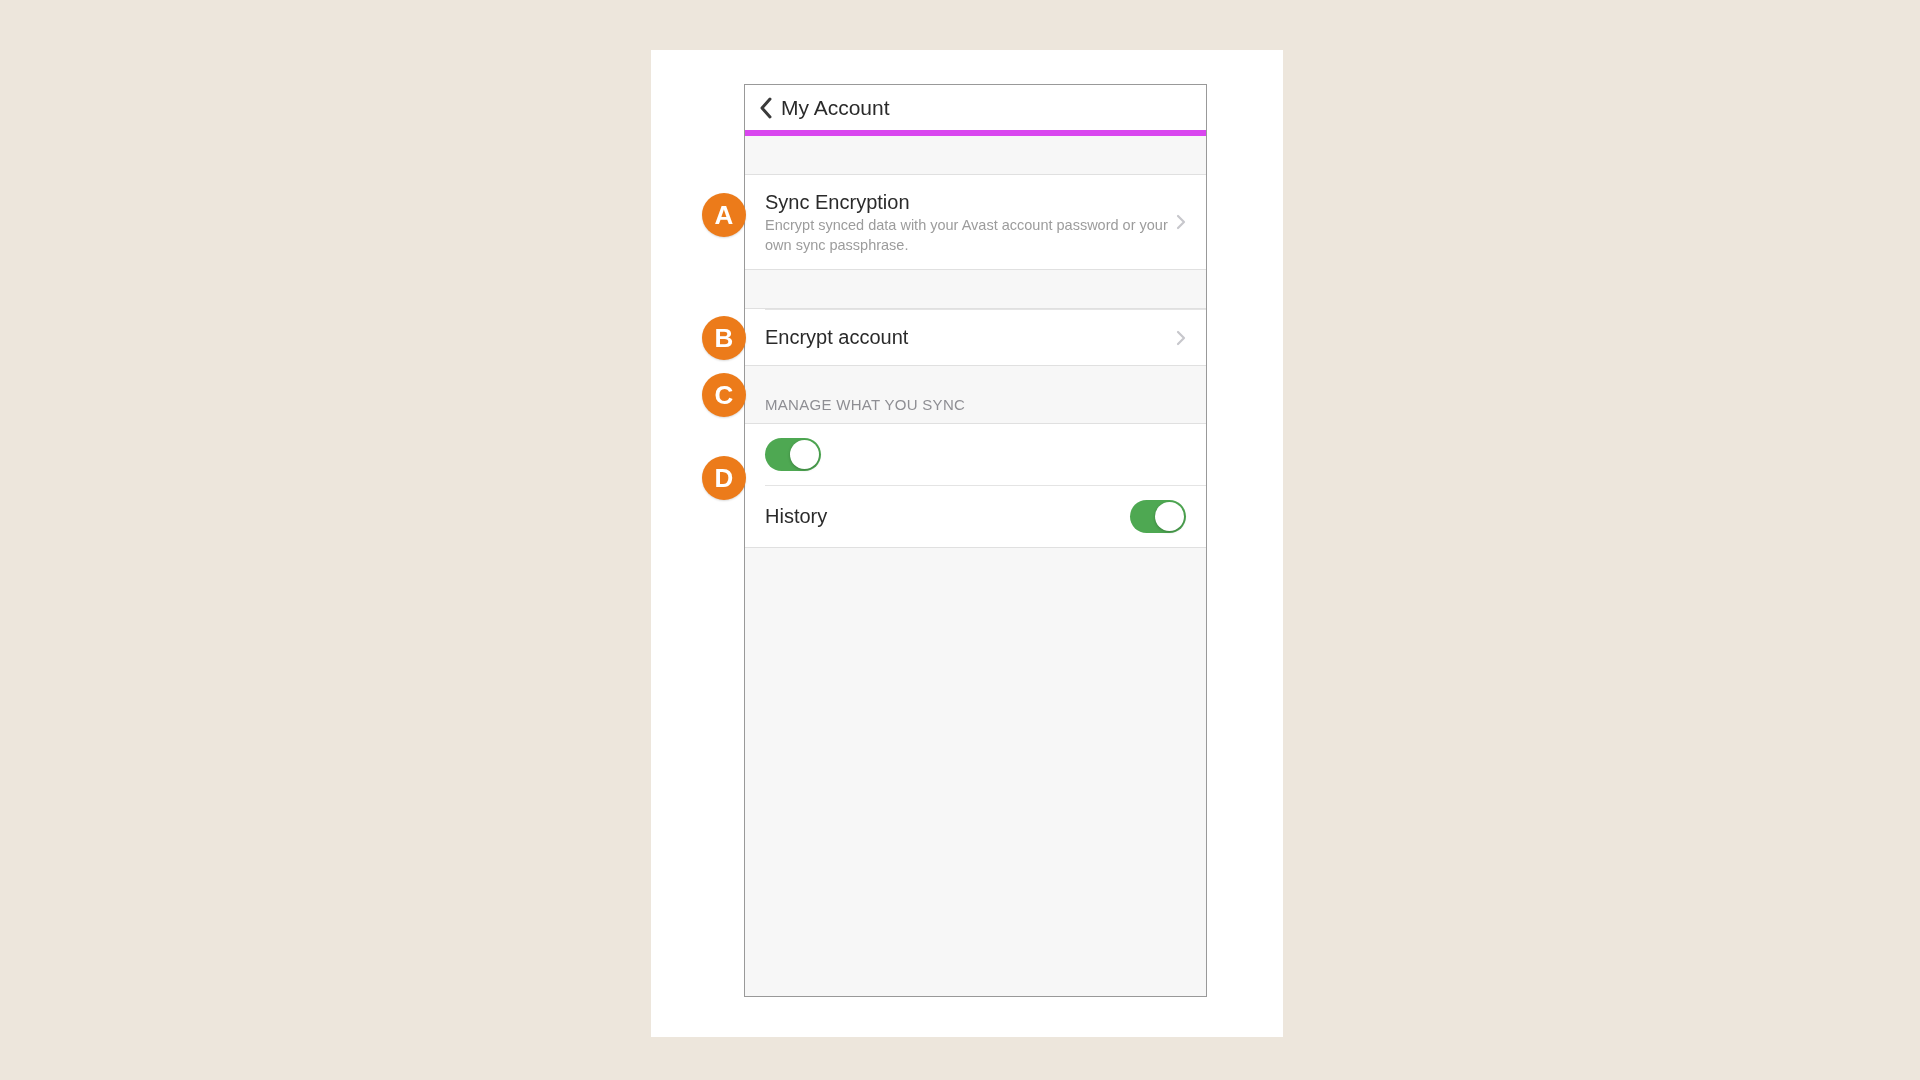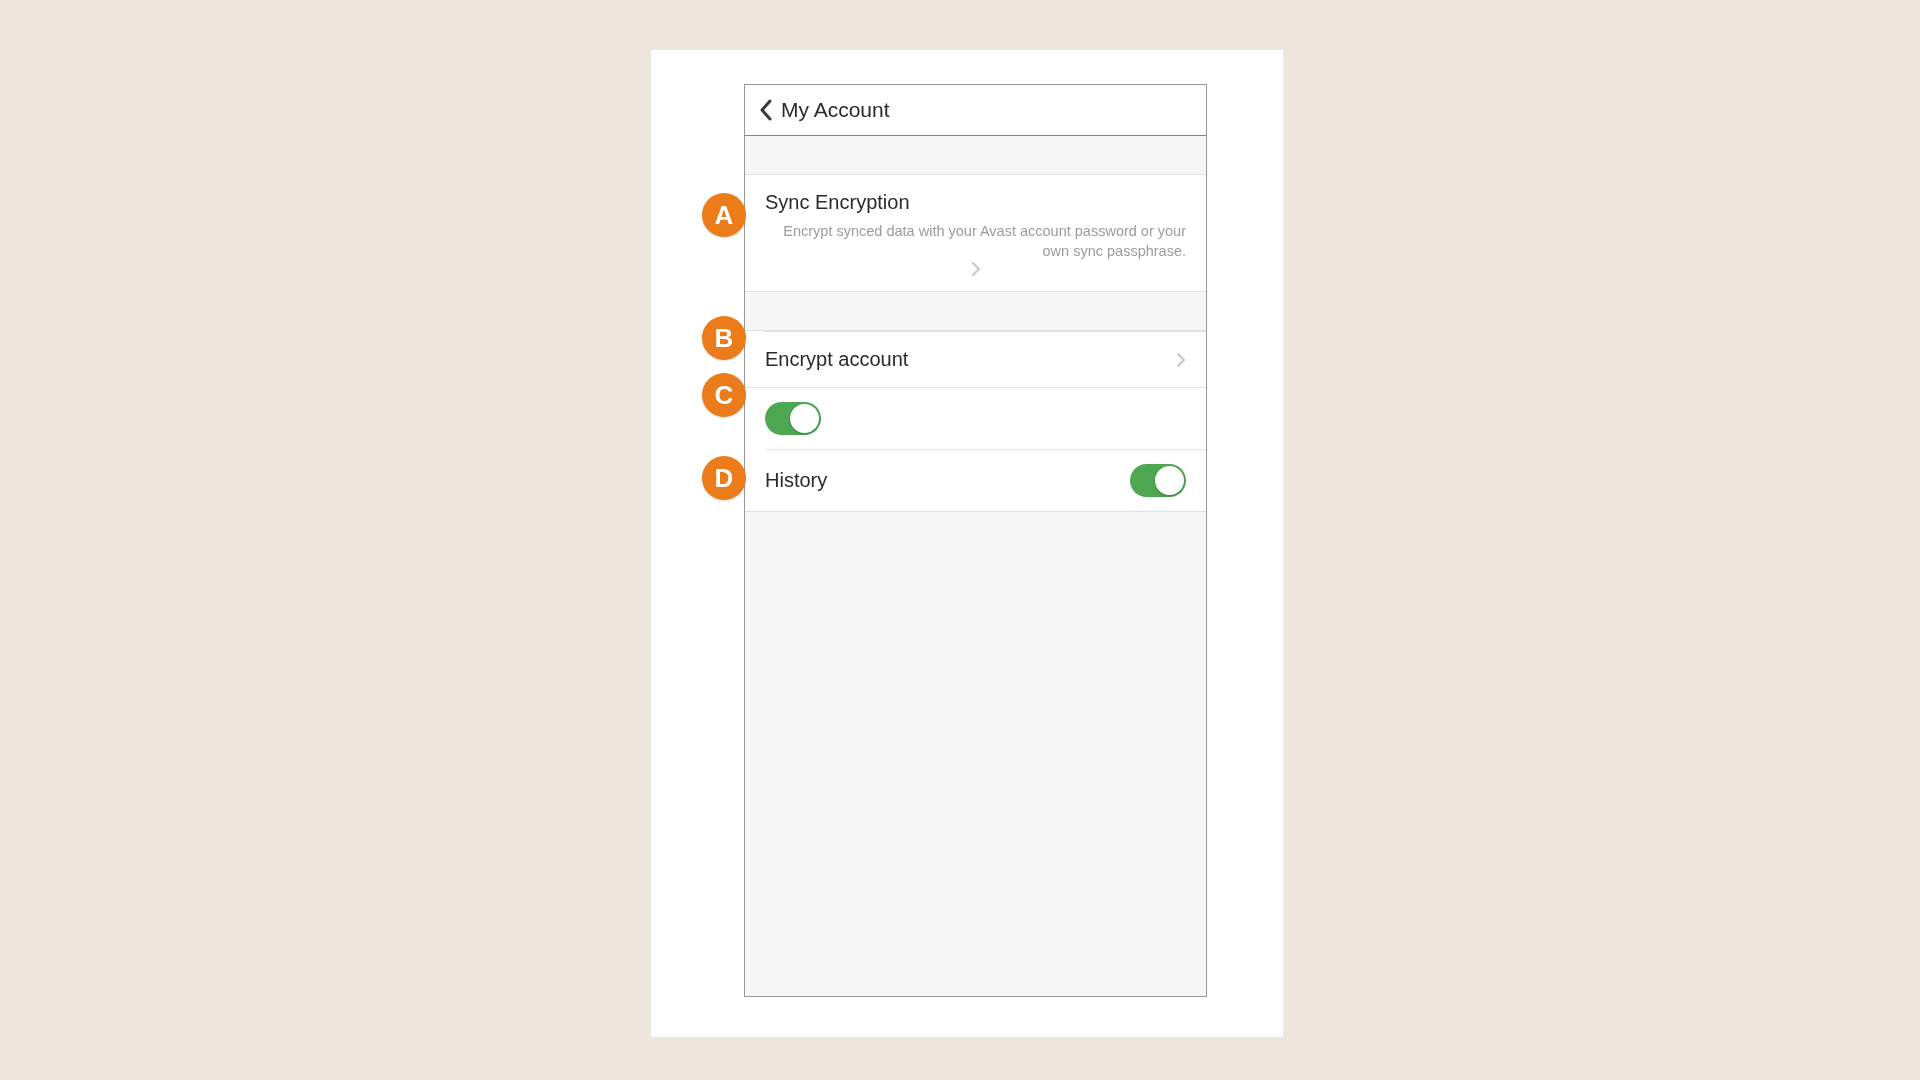--- a/index.html
+++ b/index.html
@@ -30,21 +30,21 @@
       width: 463px;
       height: 913px;
       border: 1px solid #999;
       background: #f7f7f7;
       display: flex;
       flex-direction: column;
       overflow: hidden;
     }
     .header-bar {
       background: #ffffff;
-      border-bottom: 1px solid #d946ef;
+      border-bottom: 6px solid #d946ef;
       height: 51px;
       display: flex;
       align-items: center;
       padding: 0 12px;
     }
     .back-chevron {
       width: 16px;
       height: 24px;
       display: flex;
       align-items: center;
@@ -71,36 +71,33 @@
     .row {
       display: flex;
       align-items: center;
       padding: 14px 20px;
       background: #ffffff;
       position: relative;
     }
     .row-tall {
       padding-top: 14px;
       padding-bottom: 14px;
-      flex-direction: column;
     }
     .row-content {
       flex: 1;
     }
     .row-title {
       font-size: 20px;
       color: #2a2a2a;
       line-height: 1.35;
     }
     .row-subtitle {
       font-size: 14.5px;
       color: #9c9c9c;
-      margin-top: 6px;
       line-height: 1.35;
-      text-align: right;
     }
     .row-divider {
       border-top: 1px solid #e4e4e4;
       margin-left: 20px;
     }
     .group-bottom {
       border-bottom: 1px solid #e0e0e0;
     }
     .chevron-right {
       color: #c7c7cc;
@@ -199,20 +196,23 @@
         <div class="row-title">Encrypt account</div>
       </div>
       <span class="chevron-right">
         <svg width="10" height="16" viewBox="0 0 10 16">
             <polyline points="2,2 8,8 2,14" fill="none" stroke="#c7c7cc" stroke-width="2.2" stroke-linecap="round" stroke-linejoin="round"></polyline>
           </svg>
       </span>
     </div>
   </div>
 
+  <div class="section-header-block">
+    <div class="section-header">MANAGE WHAT YOU SYNC</div>
+  </div>
 
   <div class="row-group">
     <div class="row">
       <div class="toggle">
         <div class="toggle-knob"></div>
       </div>
     </div>
     <div class="row-divider"></div>
     <div class="row">
       <div class="row-content">

